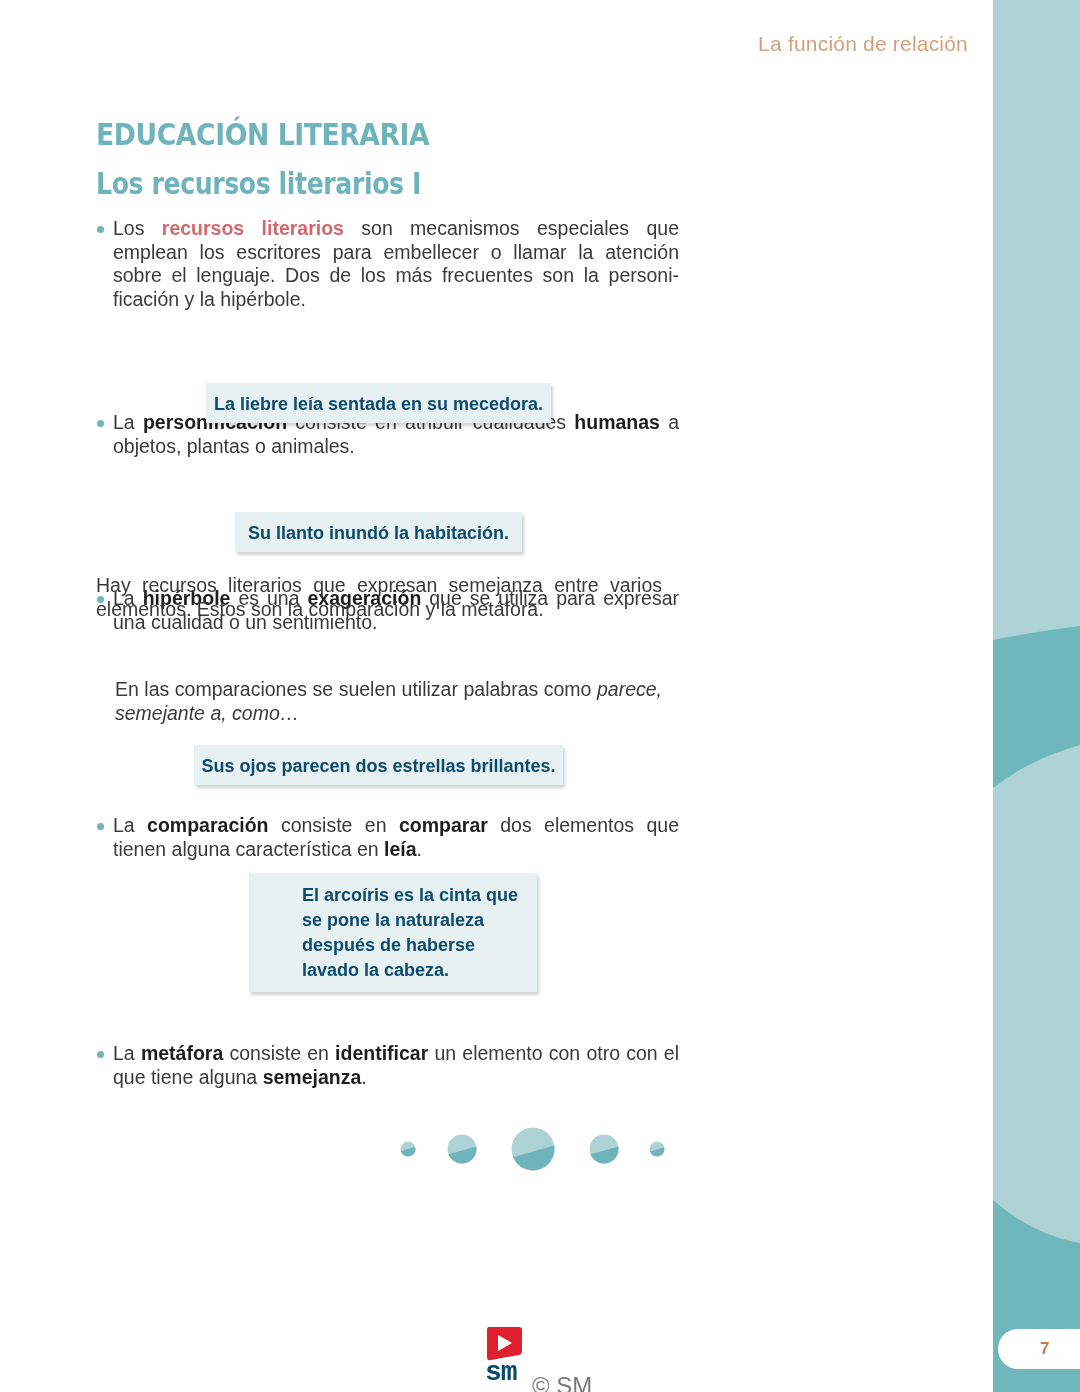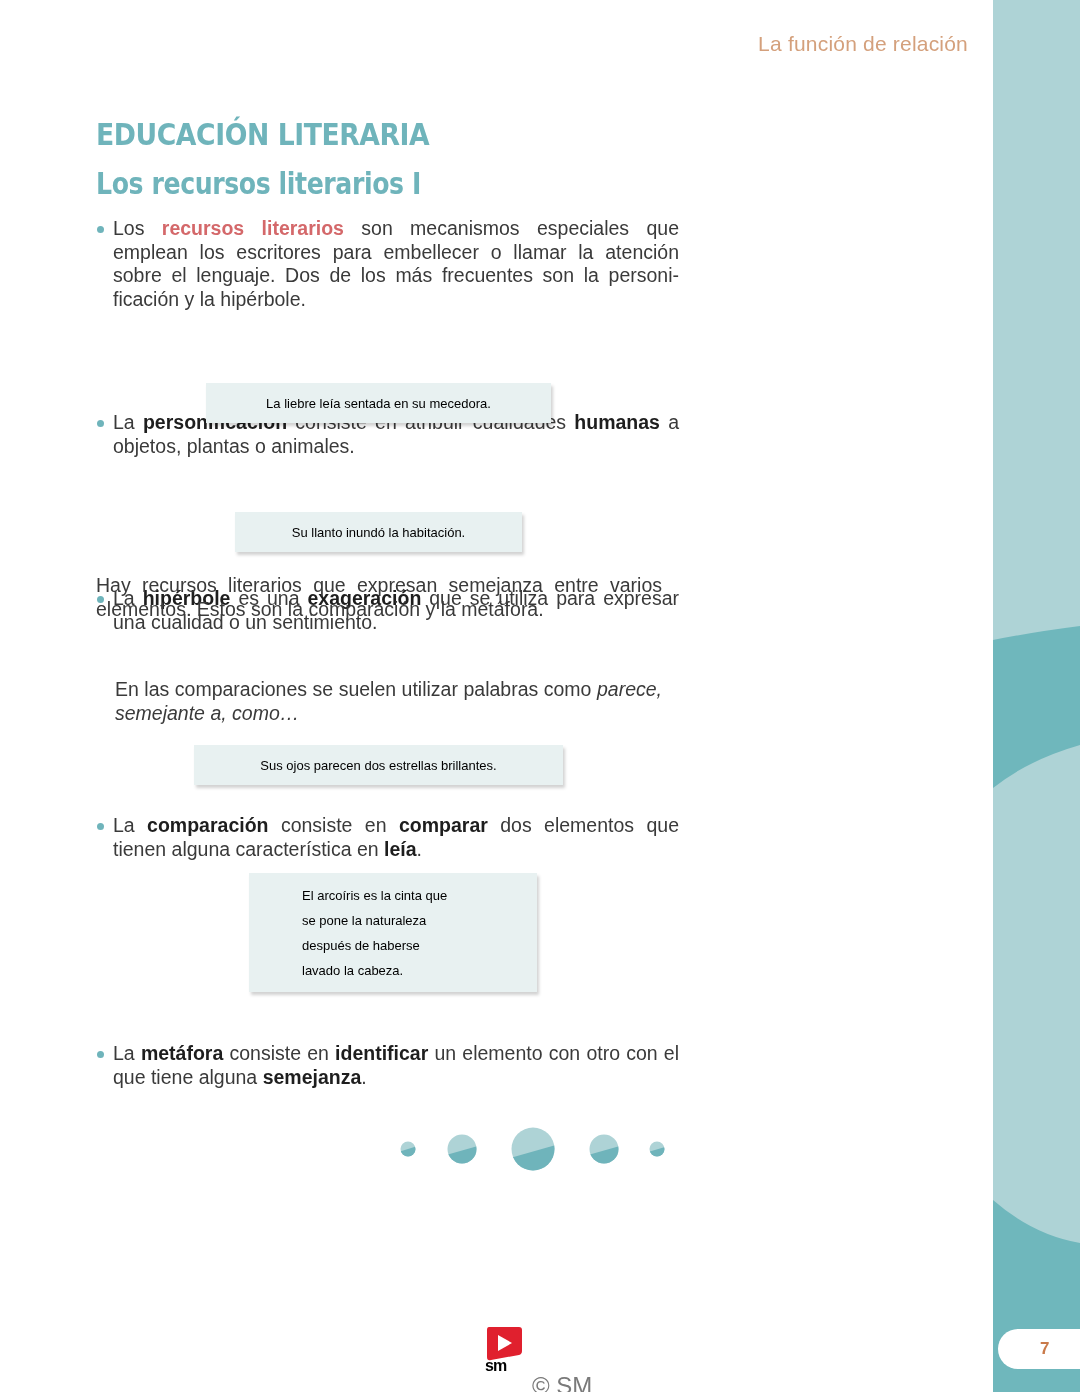--- a/index.html
+++ b/index.html
@@ -46,21 +46,21 @@
     .bullet::before {
       content: ""; position: absolute; left: 1px; top: 9px;
       width: 7px; height: 7px; border-radius: 50%; background: #6fb4bb;
     }
     .indent { padding-left: 19px; }
     b { color: #1e1e1e; }
     .hl { color: #d4686a; font-weight: bold; }
     .example-box {
       position: absolute; background: #e8f1f1;
       box-shadow: 2px 3px 3px rgba(0,0,0,0.18);
-      font-size: 13px; color: #000000; text-align: center;
+      font-size: 18px; color: #0c4a6e; text-align: center; font-weight: bold;
     }
     .example-multi { text-align: left; line-height: 25px; padding: 10px 0 0 53px; box-sizing: border-box; }
     .dots { position: absolute; left: 0; top: 0; }
     .logo { position: absolute; left: 485px; top: 1327px; }
     .copyright {
       position: absolute; left: 532px; top: 1340px; font-size: 24px; color: #7a7a7a; margin-top: 32px;
     }
   </style>
 </head>
 <body>
@@ -156,15 +156,15 @@
       <rect x="648" y="1139" width="20" height="20" fill="#aed3d6"></rect>
       <path d="M648,1152 L668,1146 L668,1160 L648,1160 Z" fill="#6fb4bb"></path>
     </g>
 </svg>
 
 <div class="logo">
   <svg width="38" height="34" viewBox="0 0 38 34">
     <path d="M4,0 L34,0 Q37,0 37,3 L37,24 Q37,27 34,28 L6,33 Q2,34 2,30 L2,3 Q2,0 4,0 Z" fill="#e0202e"></path>
     <path d="M13,8 L27,16 L13,24 Z" fill="#ffffff"></path>
   </svg>
-  <div style="font-family:Liberation Sans, sans-serif;font-weight:bold;font-size:16px;color:#000000;margin-top:-8px;letter-spacing:-1px;">sm</div>
+  <div style="font-family:Liberation Mono, monospace;font-weight:bold;font-size:28px;color:#0c4a6e;margin-top:-8px;letter-spacing:-1px;">sm</div>
 </div>
 <div class="copyright">© SM</div>
 
 </body></html>

